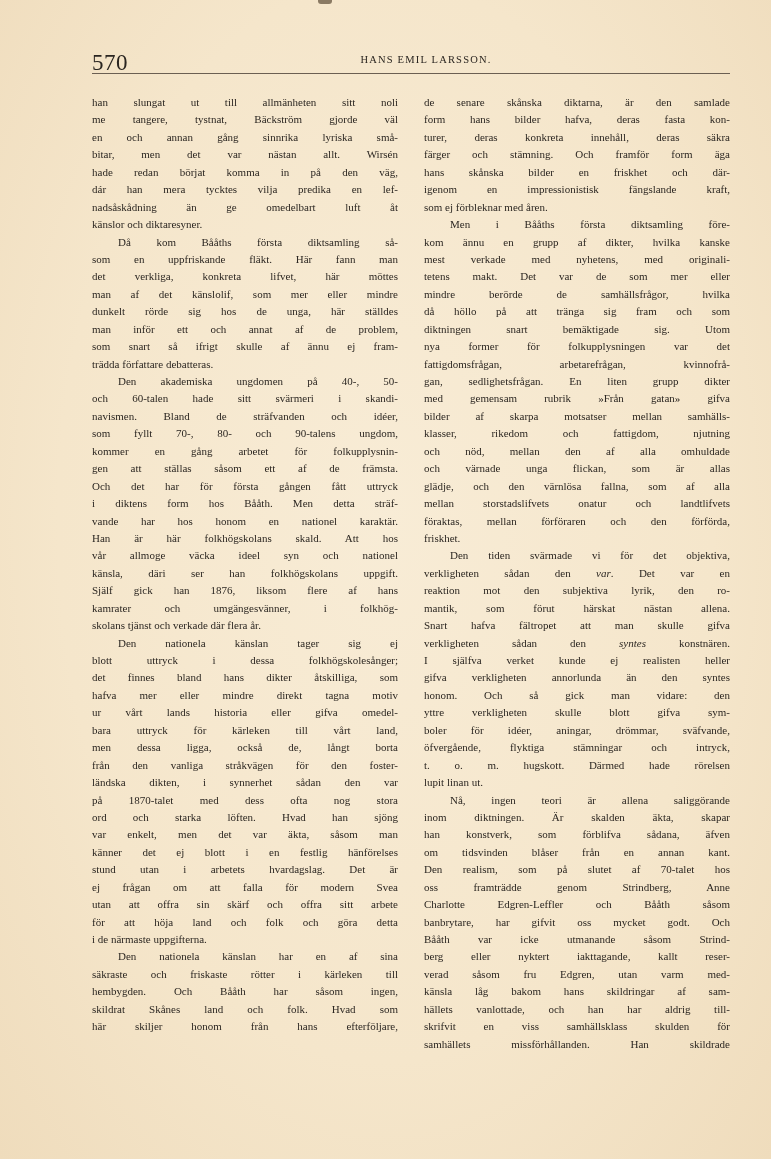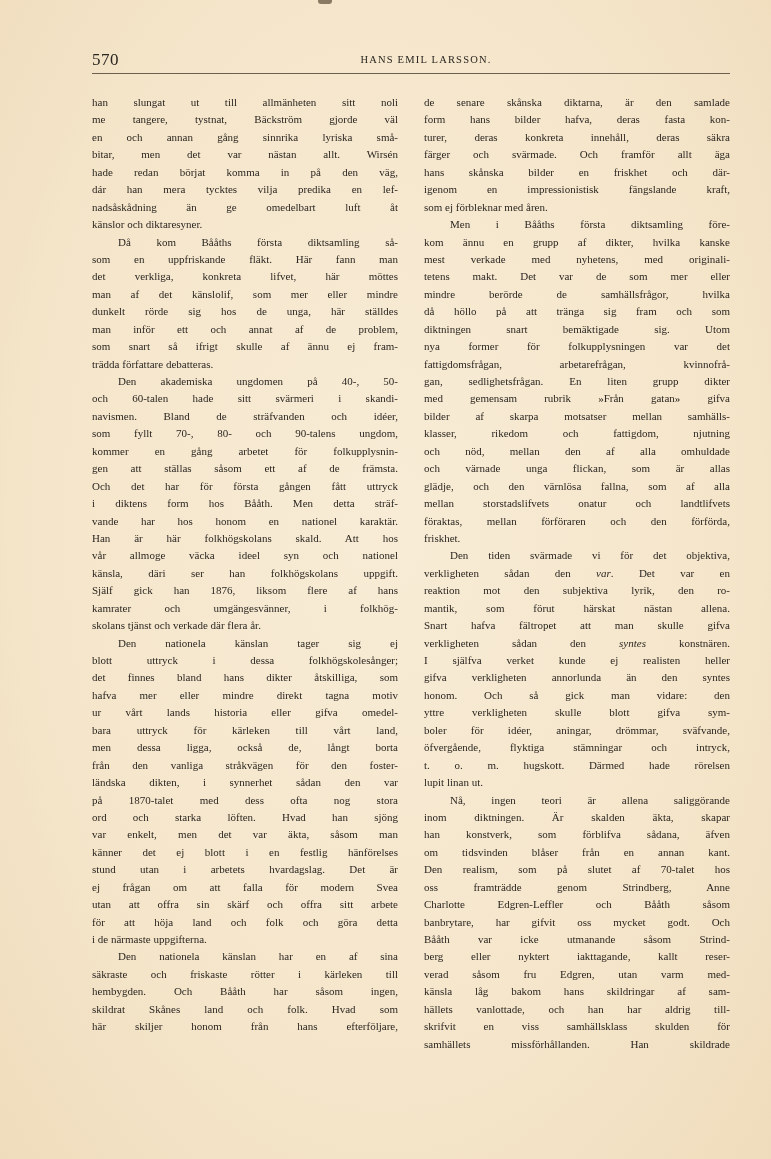--- a/index.html
+++ b/index.html
@@ -32,21 +32,21 @@
     .header {
       position: absolute;
       left: 92px; top: 50px;
       width: 638px;
       height: 24px;
     }
     .page-number {
       position: absolute;
       left: 0; top: 0;
       font-family: "Liberation Serif", serif;
-      font-size: 17px;
+      font-size: 23px;
       color: #2a2520;
       letter-spacing: 0.5px;
     }
     .running-head {
       position: absolute;
       left: 0; right: 10px; top: 4px;
       text-align: center;
       font-family: "Liberation Serif", serif;
       font-size: 10.5px;
       letter-spacing: 1.2px;
@@ -168,21 +168,21 @@
         <span class="line">hembygden. Och Bååth har såsom ingen,</span>
         <span class="line">skildrat Skånes land och folk. Hvad som</span>
         <span class="line">här skiljer honom från hans efterföljare,</span>
       </div>
     </div>
   <div class="column col-right">
       <div class="para">
         <span class="line">de senare skånska diktarna, är den samlade</span>
         <span class="line">form hans bilder hafva, deras fasta kon-</span>
         <span class="line">turer, deras konkreta innehåll, deras säkra</span>
-        <span class="line">färger och svärmade. Och framför allt äga</span>
+        <span class="line">färger och stämning. Och framför form äga</span>
         <span class="line">hans skånska bilder en friskhet och där-</span>
         <span class="line">igenom en impressionistisk fängslande kraft,</span>
         <span class="line last">som ej förbleknar med åren.</span>
       </div>
       <div class="para">
         <span class="line first-indent">Men i Bååths första diktsamling före-</span>
         <span class="line">kom ännu en grupp af dikter, hvilka kanske</span>
         <span class="line">mest verkade med nyhetens, med originali-</span>
         <span class="line">tetens makt. Det var de som mer eller</span>
         <span class="line">mindre berörde de samhällsfrågor, hvilka</span>

